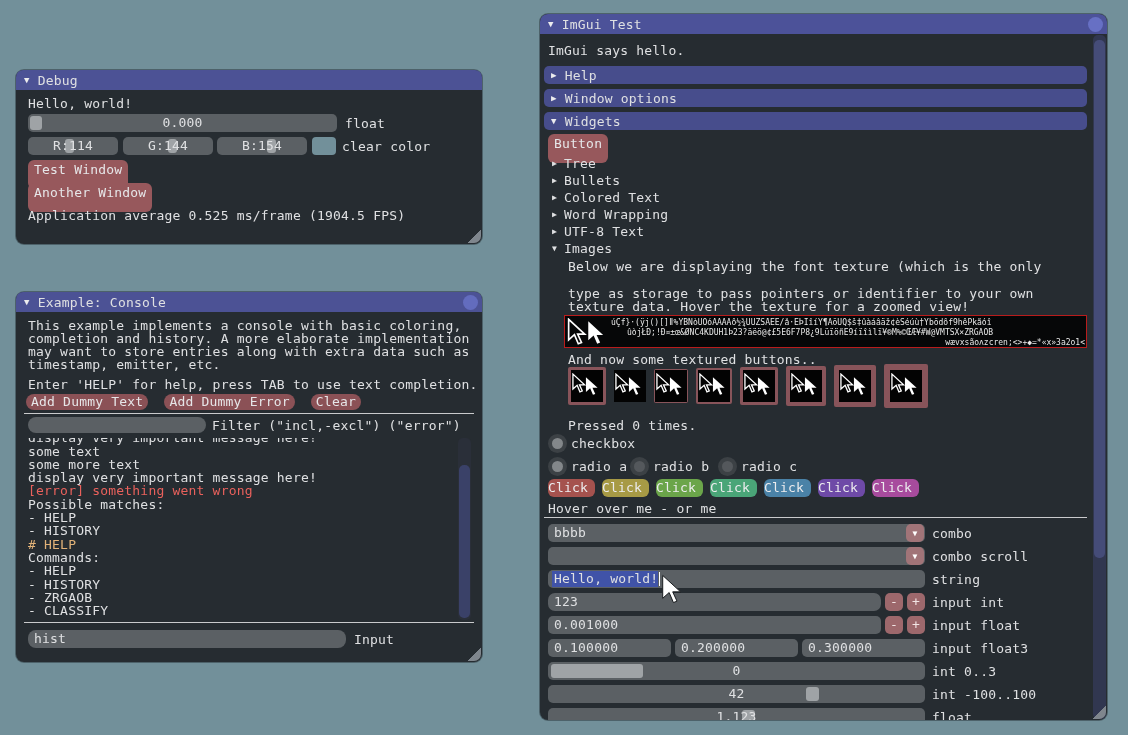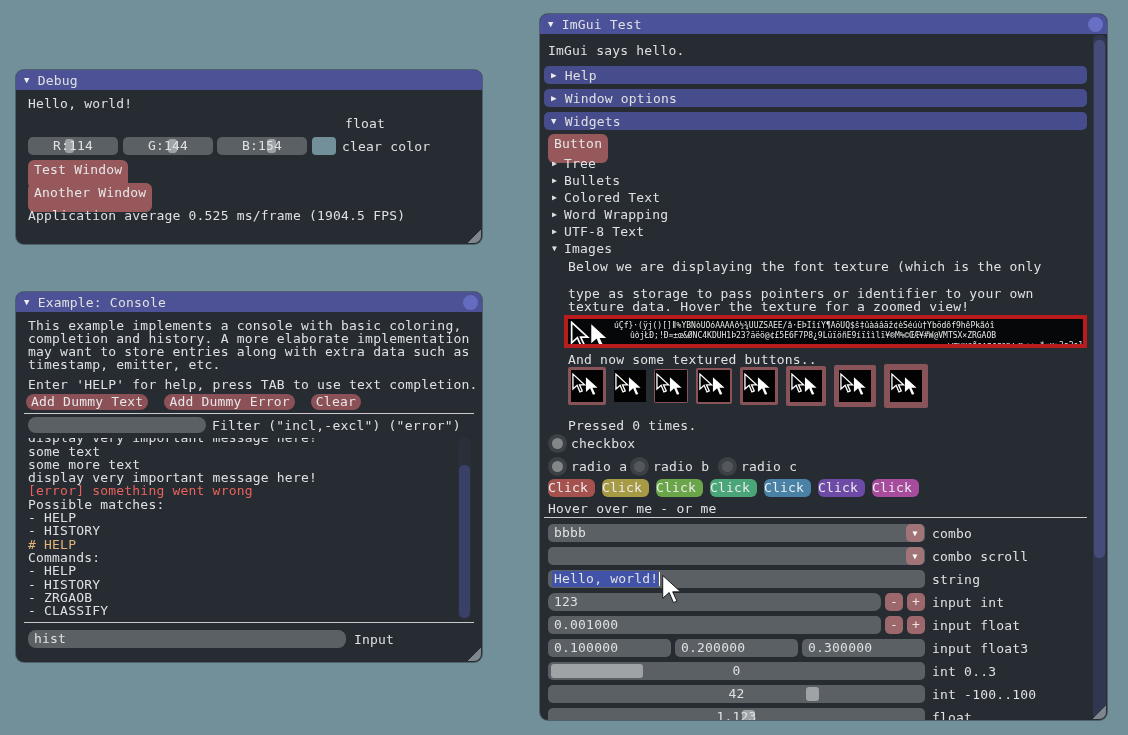--- a/index.html
+++ b/index.html
@@ -29,21 +29,21 @@
   .header .tri{font-size:9px;margin-right:8px;}
   .tree-item{position:absolute;display:flex;align-items:center;}
   .tree-item .tri{font-size:8px;margin-right:7px;color:#DFE0E2;}
   .circle{position:absolute;width:19px;height:19px;border-radius:50%;background:#3C4145;}
   .circle .dot{position:absolute;left:4px;top:4px;width:11px;height:11px;border-radius:50%;background:#54585C;}
   .circle.on .dot{background:#83878A;}
   .scroll-track{position:absolute;background:#313750;border-radius:5px;}
   .scroll-thumb{position:absolute;left:1px;right:1px;background:#454C78;border-radius:5px;}
   .grip{position:absolute;right:1px;bottom:1px;width:14px;height:14px;
         background:linear-gradient(135deg,transparent 52%,#7F868D 52%);border-bottom-right-radius:7px;}
-  .texture{position:absolute;border:4px solid #b91c1c;background:#060708;overflow:hidden;box-sizing:border-box;}
+  .texture{position:absolute;border:1px solid #b91c1c;background:#060708;overflow:hidden;box-sizing:border-box;}
   .texrow{position:absolute;white-space:pre;font-size:8px;line-height:9px;letter-spacing:0;color:#E8E8E8;}
   .imgbtn-row{position:absolute;display:flex;align-items:center;gap:8px;}
   .imgbtn{background:#88545A;border-radius:2px;line-height:0;}
   .imgface{position:relative;width:32px;height:32px;background:#030303;}
   .click-row{position:absolute;display:flex;gap:7px;}
   .click-btn{width:47px;height:18px;border-radius:6px;line-height:18px;color:#ECECEE;}
   .combo-arrow{position:absolute;right:1px;top:0;width:18px;height:18px;background:#A17478;border-radius:5px;
                display:flex;align-items:center;justify-content:center;font-size:8px;color:#FFFFFF;z-index:3;}
   .sq{position:absolute;width:18px;height:18px;background:#9D686C;border-radius:5px;text-align:center;
       line-height:18px;color:#F2E4E4;}
@@ -64,20 +64,24 @@
 
 <div class="canvas">
 
   <div class="window" style="left:16px;top:70px;width:466px;height:174px;">
     <div class="titlebar">
       <span class="tri">▼</span>
       <span>Debug</span>
     </div>
     <div class="txt" style="left:12px;top:27px;">Hello, world!</div>
 
+    <div class="frame" style="left:12px;top:44px;width:309px;">
+      <span class="grab" style="left:2px;width:12px;"></span>
+      <span class="valc">0.000</span>
+    </div>
     <div class="label" style="left:329px;top:47px;">float</div>
 
     <div class="frame" style="left:12px;top:67px;width:90px;">
       <span class="grab" style="left:37px;width:9px;"></span>
       <span class="valc">R:114</span>
     </div>
     <div class="frame" style="left:107px;top:67px;width:90px;">
       <span class="grab" style="left:45px;width:9px;"></span>
       <span class="valc">G:144</span>
     </div>

